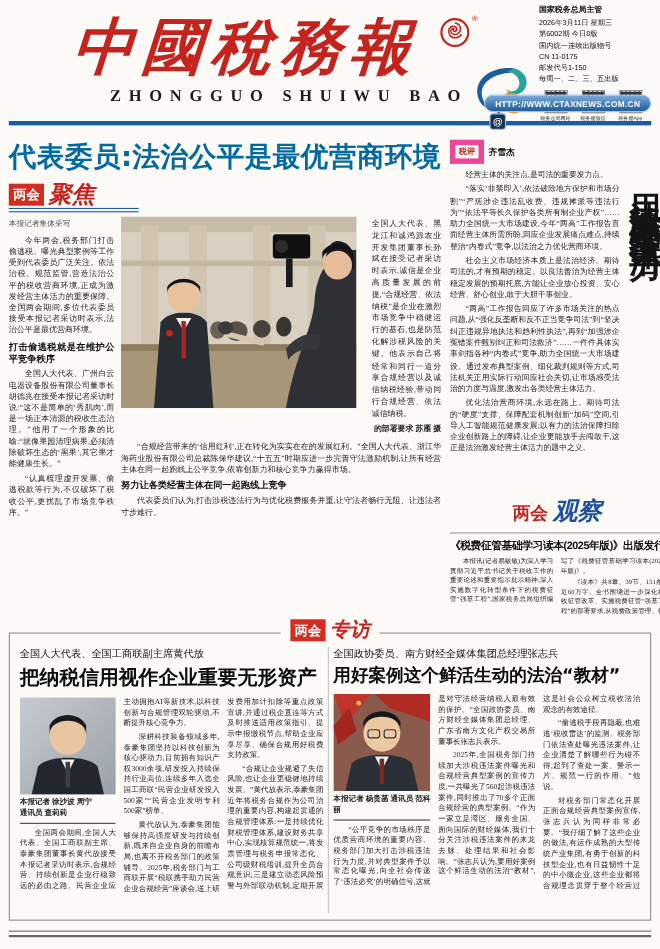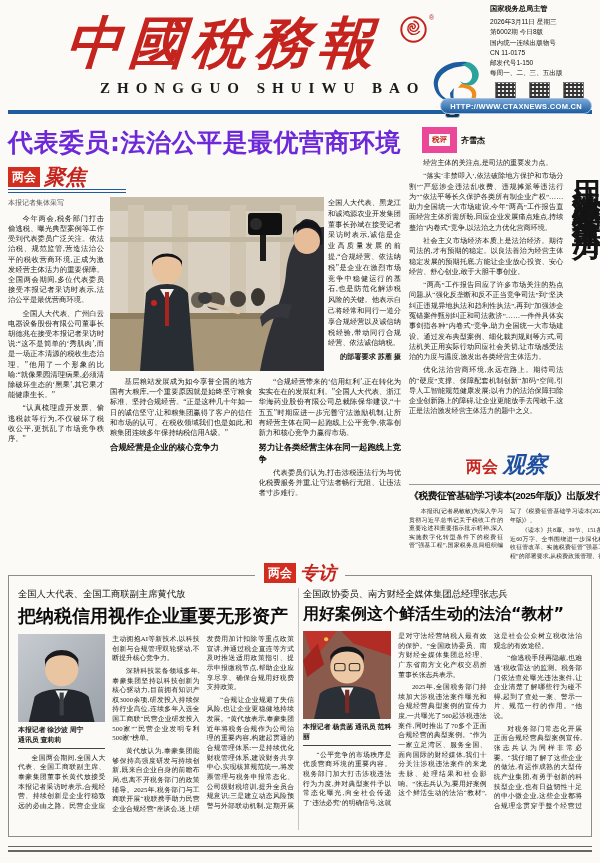--- a/index.html
+++ b/index.html
@@ -38,59 +38,59 @@
       repeating-linear-gradient(90deg,#444 0 2px,#eee 2px 4px);
   }
   .qr-label { font-size:4.6px; color:#333; margin-top:1px; white-space:nowrap; }
   .mast-rule { position:absolute; left:0; right:0; bottom:4px; height:4px; background:#1d5c9e; }
   .at-box {
     position:absolute; right:132px; bottom:0; width:15px; height:15px; border-radius:3px;
     background:#16324f; color:#fff; font:bold 9px "Liberation Sans",sans-serif;
     display:flex; align-items:center; justify-content:center; border:1px solid #9cb8d8;
   }
   .url-pill {
-    position:absolute; right:0; bottom:4px; height:16px; padding:0 9px;
+    position:absolute; right:0; bottom:16px; height:16px; padding:0 9px;
     background:linear-gradient(#7aa9d9,#1d5c9e); border:1px solid #aac4e0; border-radius:8px;
     color:#fff; font:bold 7.5px "Liberation Sans",sans-serif;
     display:flex; align-items:center; letter-spacing:.3px;
   }
   
   .content { display:flex; margin-top:7px; height:438px; }
   .main-left { width:409px; }
   .v-divider { width:1px; background:#c4c4c4; margin:0 4px; }
   .main-right { flex:1; display:flex; flex-direction:column; }
 
   .headline {
     font-family:"DejaVu Sans", sans-serif; font-weight:900; font-size:25px;
-    color:#6d28d9; white-space:nowrap; margin:1px 0 7px; letter-spacing:.5px;
+    color:#0369a1; white-space:nowrap; margin:1px 0 7px; letter-spacing:.5px;
   }
   .focus-badge { display:flex; align-items:flex-end; gap:4px; width:118px;
     border-bottom:4px double #1d5c9e; padding-bottom:2px; margin-bottom:4px; }
   .badge-box { background:#d22d1e; color:#fff; font:bold 12px/1.5 "Liberation Sans",sans-serif; padding:1px 4px; }
   .badge-script { font-family:"DejaVu Serif",serif; font-style:italic; font-weight:bold; font-size:21px; color:#c5231d; line-height:1; }
 
   .body-flex { display:flex; gap:6px; }
   .ncol { font-size:7.3px; line-height:1.4; text-align:justify; }
   .ncol p { text-indent:2em; margin-bottom:3px; }
   .col1 { width:96px; height:352px; overflow:hidden; }
   .byline-sm { font-size:7px; color:#555; margin:2px 0 5px; text-align:left; }
   .subhead { font-family:"Liberation Sans",sans-serif; font-weight:bold; font-size:8.4px;
     line-height:1.35; margin:4px 0 3px; color:#111; }
   .right-part { flex:1; display:flex; flex-direction:column; }
-  .photo-row { display:flex; gap:4px; }
+  .photo-row { display:flex; gap:14px; }
   .main-photo { width:214px; height:174px; background:#d9d0c2; flex:none; }
   .caption { flex:1; font-size:7.2px; line-height:1.5; text-align:justify; padding-top:1px; }
   .credit { text-align:right; font-weight:bold; margin-top:3px; }
   .cols-row { display:flex; gap:6px; margin-top:6px; flex:1; overflow:hidden; }
   .bcol { flex:1; overflow:hidden; }
   .closing { text-align:right; font-weight:bold; }
 
   
   .col-head { display:flex; gap:4px; align-items:center; margin:2px 0 5px; }
-  .col-label { border:7px solid #ec4899; color:#c5231d; font:bold 7.5px/1.6 "Liberation Sans",sans-serif; padding:0 3px;margin-left:13px; }
+  .col-label { border:5px solid #ec4899; color:#c5231d; font:bold 7.5px/1.6 "Liberation Sans",sans-serif; padding:0 3px; }
   .col-author { font-weight:bold; font-size:8px; color:#111; }
   .commentary-flex { display:flex; height:372px; overflow:hidden; }
   .commentary-body { flex:1; font-size:7.1px; line-height:1.45; text-align:justify; }
   .commentary-body p { text-indent:2em; margin-bottom:3px; }
   .vertical-headline {
     writing-mode:vertical-rl; font-family:"DejaVu Serif",serif; font-weight:700;
     font-size:29px; letter-spacing:5px; color:#141414; margin-left:6px; line-height:1.2;
   }
   .observe-badge { display:flex; justify-content:center; align-items:baseline; gap:5px; margin:5px 0 4px; }
   .observe-prefix { color:#c5231d; font-weight:900; font-size:16px; font-family:"Liberation Sans",sans-serif; }
@@ -187,20 +187,21 @@
       <h1 class="headline">代表委员:法治公平是最优营商环境</h1>
       <div class="focus-badge">
         <span class="badge-box">两会</span>
         <span class="badge-script">聚焦</span>
       </div>
 
       <div class="body-flex">
         <div class="ncol col1">
           <div class="byline-sm">本报记者集体采写</div>
           <p>今年两会,税务部门打击偷逃税、曝光典型案例等工作受到代表委员广泛关注。依法治税、规范监管,营造法治公平的税收营商环境,正成为激发经营主体活力的重要保障。全国两会期间,多位代表委员接受本报记者采访时表示,法治公平是最优营商环境。</p>
+          <h3 class="subhead">打击偷逃税就是在维护公平竞争秩序</h3>
           <p>全国人大代表、广州白云电器设备股份有限公司董事长胡德兆在接受本报记者采访时说:“这不是简单的‘秀肌肉’,而是一场正本清源的税收生态治理。”他用了一个形象的比喻:“就像果园清理病果,必须清除破坏生态的‘黑果’,其它果才能健康生长。”</p>
           <p>“认真梳理虚开发票、偷逃税款等行为,不仅破坏了税收公平,更扰乱了市场竞争秩序。”</p>
         </div>
 
         <div class="right-part">
           <div class="photo-row">
             <div class="main-photo">
               <svg width="214" height="174" viewBox="0 0 214 174">
                 <rect width="214" height="174" fill="#d9d0c1"></rect>
                 <rect x="0" y="0" width="214" height="14" fill="#c7bca8"></rect>
@@ -238,24 +239,20 @@
                 <rect x="150" y="38" width="6" height="26" fill="#1a1a1a"></rect>
               </svg>
             </div>
             <div class="caption">
               <span>全国人大代表、黑龙江和诚鸿源农业开发集团董事长孙斌在接受记者采访时表示,诚信是企业高质量发展的前提,“合规经营、依法纳税”是企业在激烈市场竞争中稳健运行的基石,也是防范化解涉税风险的关键。他表示自己将经常和同行一道分享合规经营以及诚信纳税经验,带动同行合规经营、依法诚信纳税。</span>
               <div class="credit">的部署要求 苏雁 摄</div>
             </div>
           </div>
 
           <div class="cols-row">
-            <div class="ncol bcol">
-              <p>基层粮站发展成为如今享誉全国的地方国有大粮库,一个重要原因就是始终坚守粮食标准、坚持合规经营。“正是这种几十年如一日的诚信坚守,让和粮集团赢得了客户的信任和市场的认可。在税收领域我们也是如此,和粮集团连续多年保持纳税信用A级。”</p>
-              <h3 class="subhead">合规经营是企业的核心竞争力</h3>
-            </div>
             <div class="ncol bcol">
               <p>“合规经营带来的‘信用红利’,正在转化为实实在在的发展红利。”全国人大代表、浙江华海药业股份有限公司总裁陈保华建议,“十五五”时期应进一步完善守法激励机制,让所有经营主体在同一起跑线上公平竞争,依靠创新力和核心竞争力赢得市场。</p>
               <h3 class="subhead">努力让各类经营主体在同一起跑线上竞争</h3>
               <p>代表委员们认为,打击涉税违法行为与优化税费服务并重,让守法者畅行无阻、让违法者寸步难行。</p>
             </div>
           </div>
         </div>
       </div>
     </section>
 

